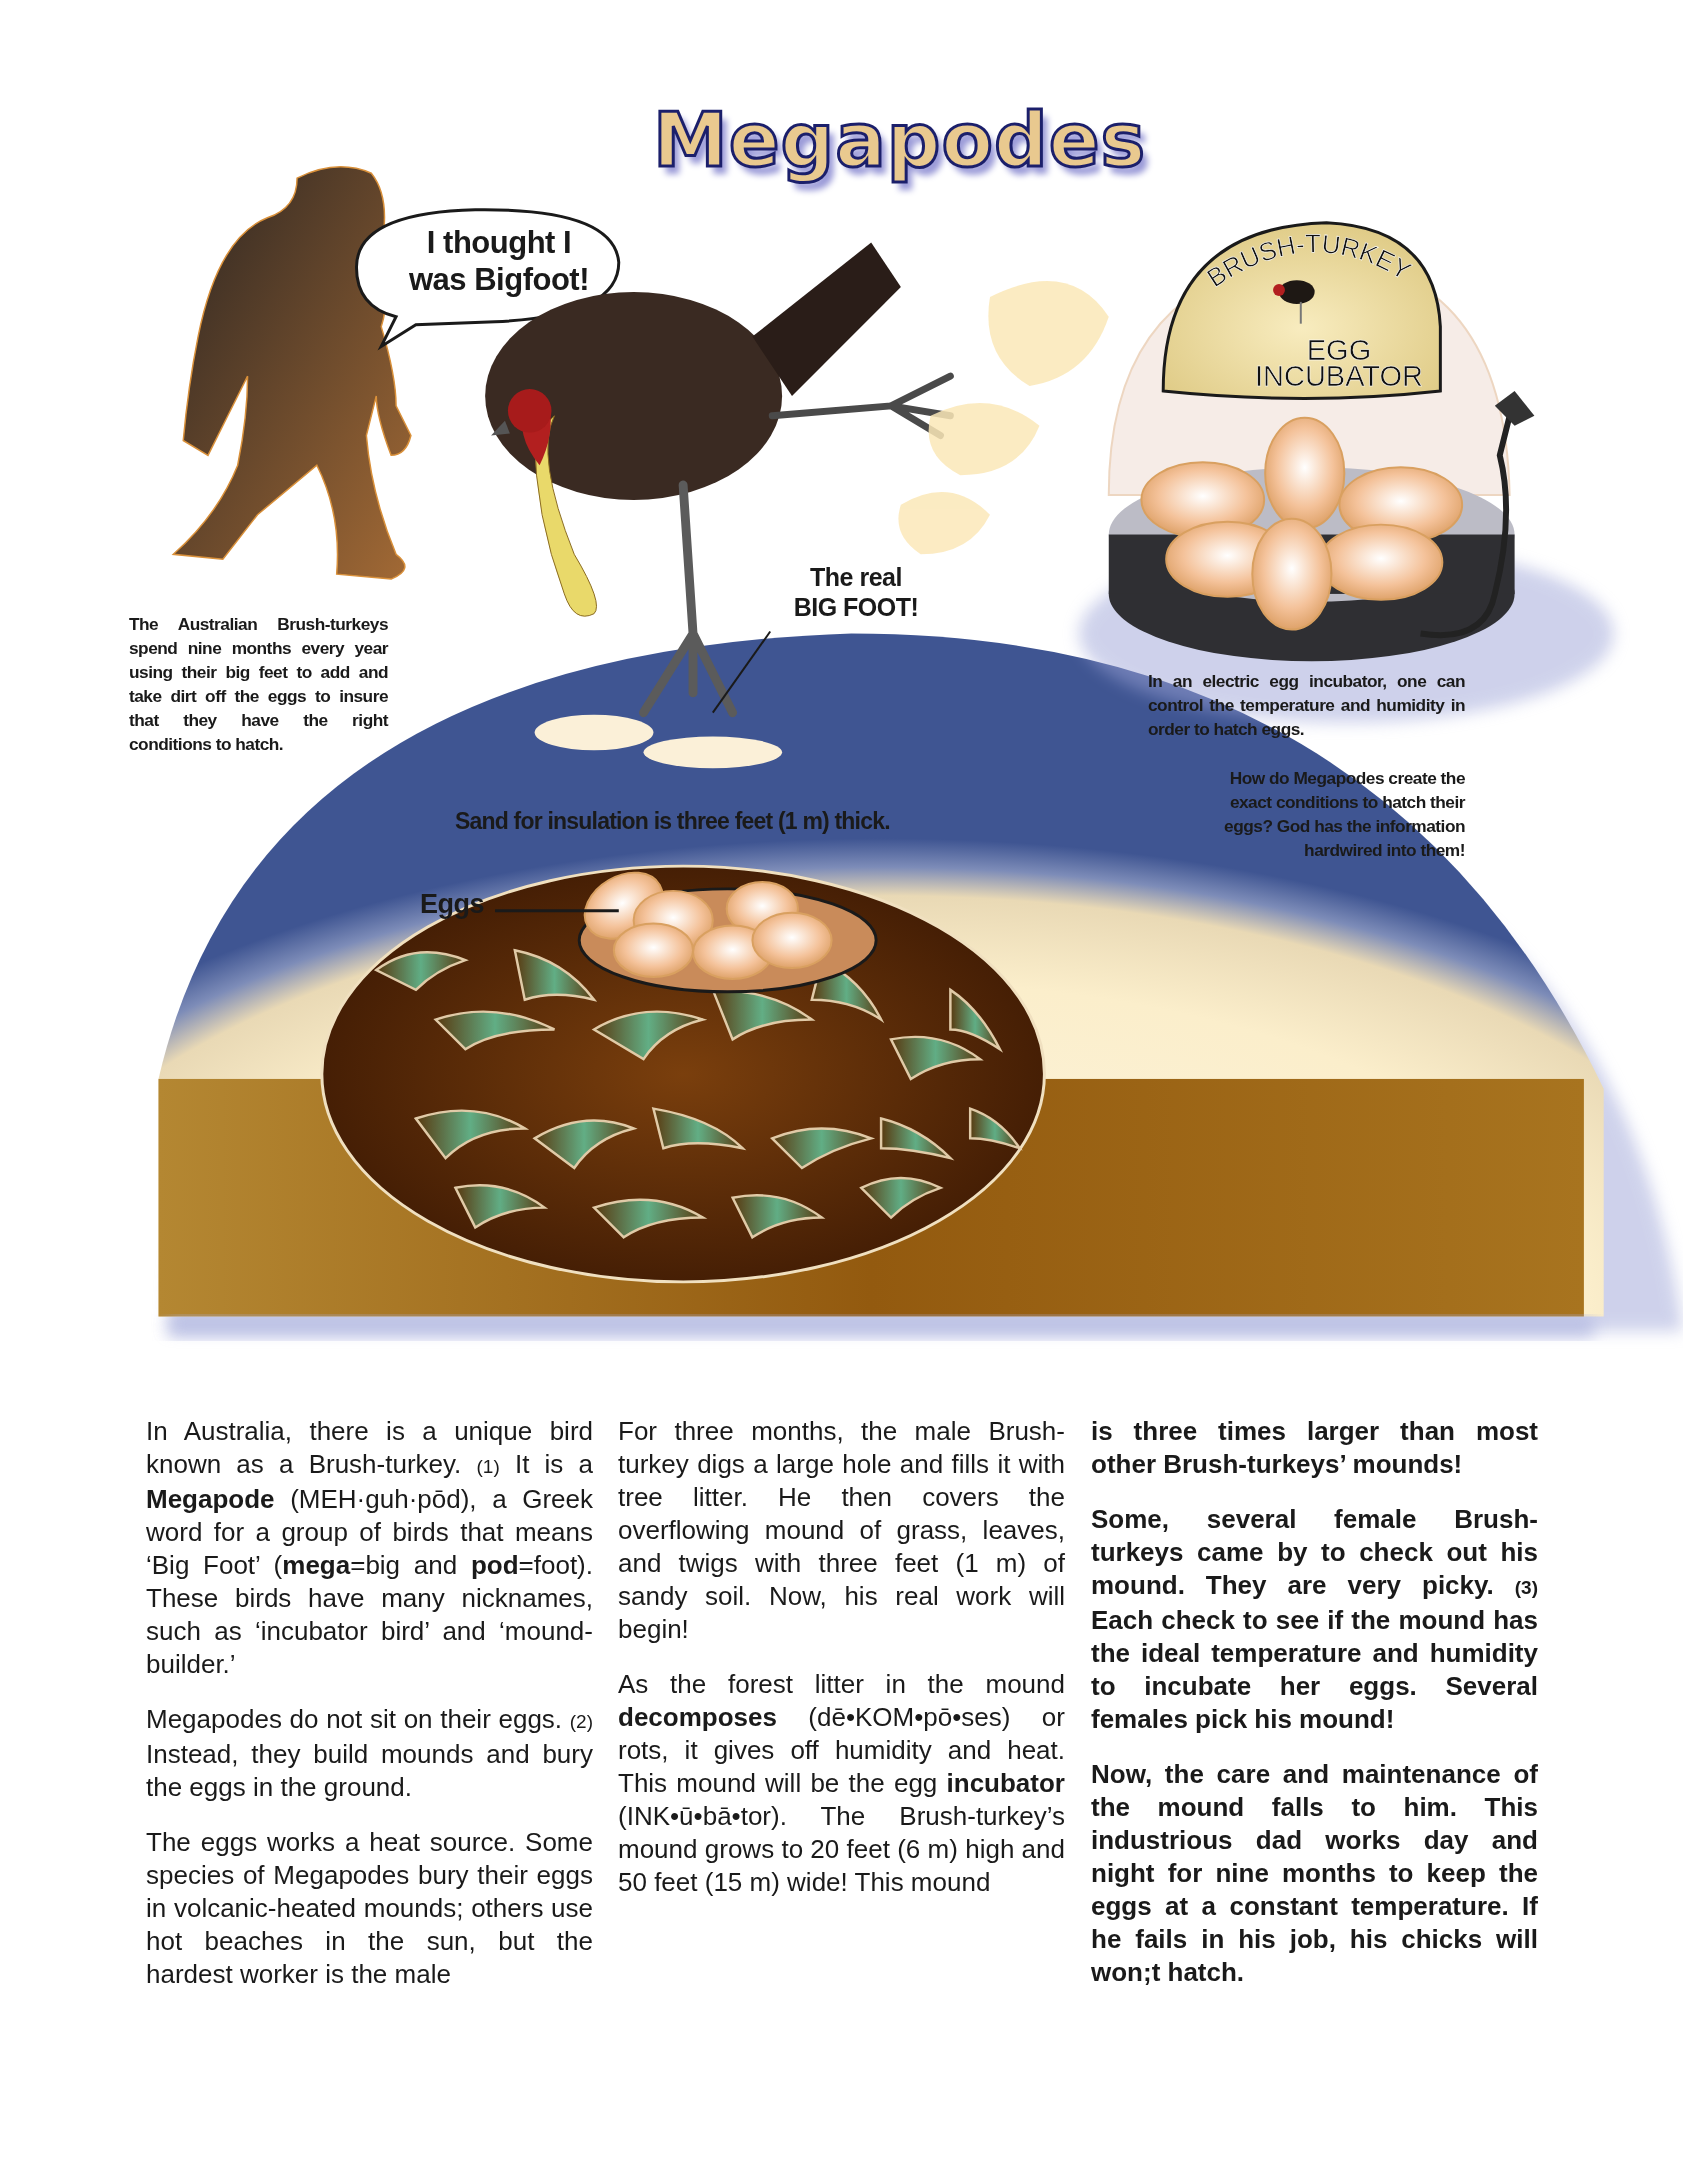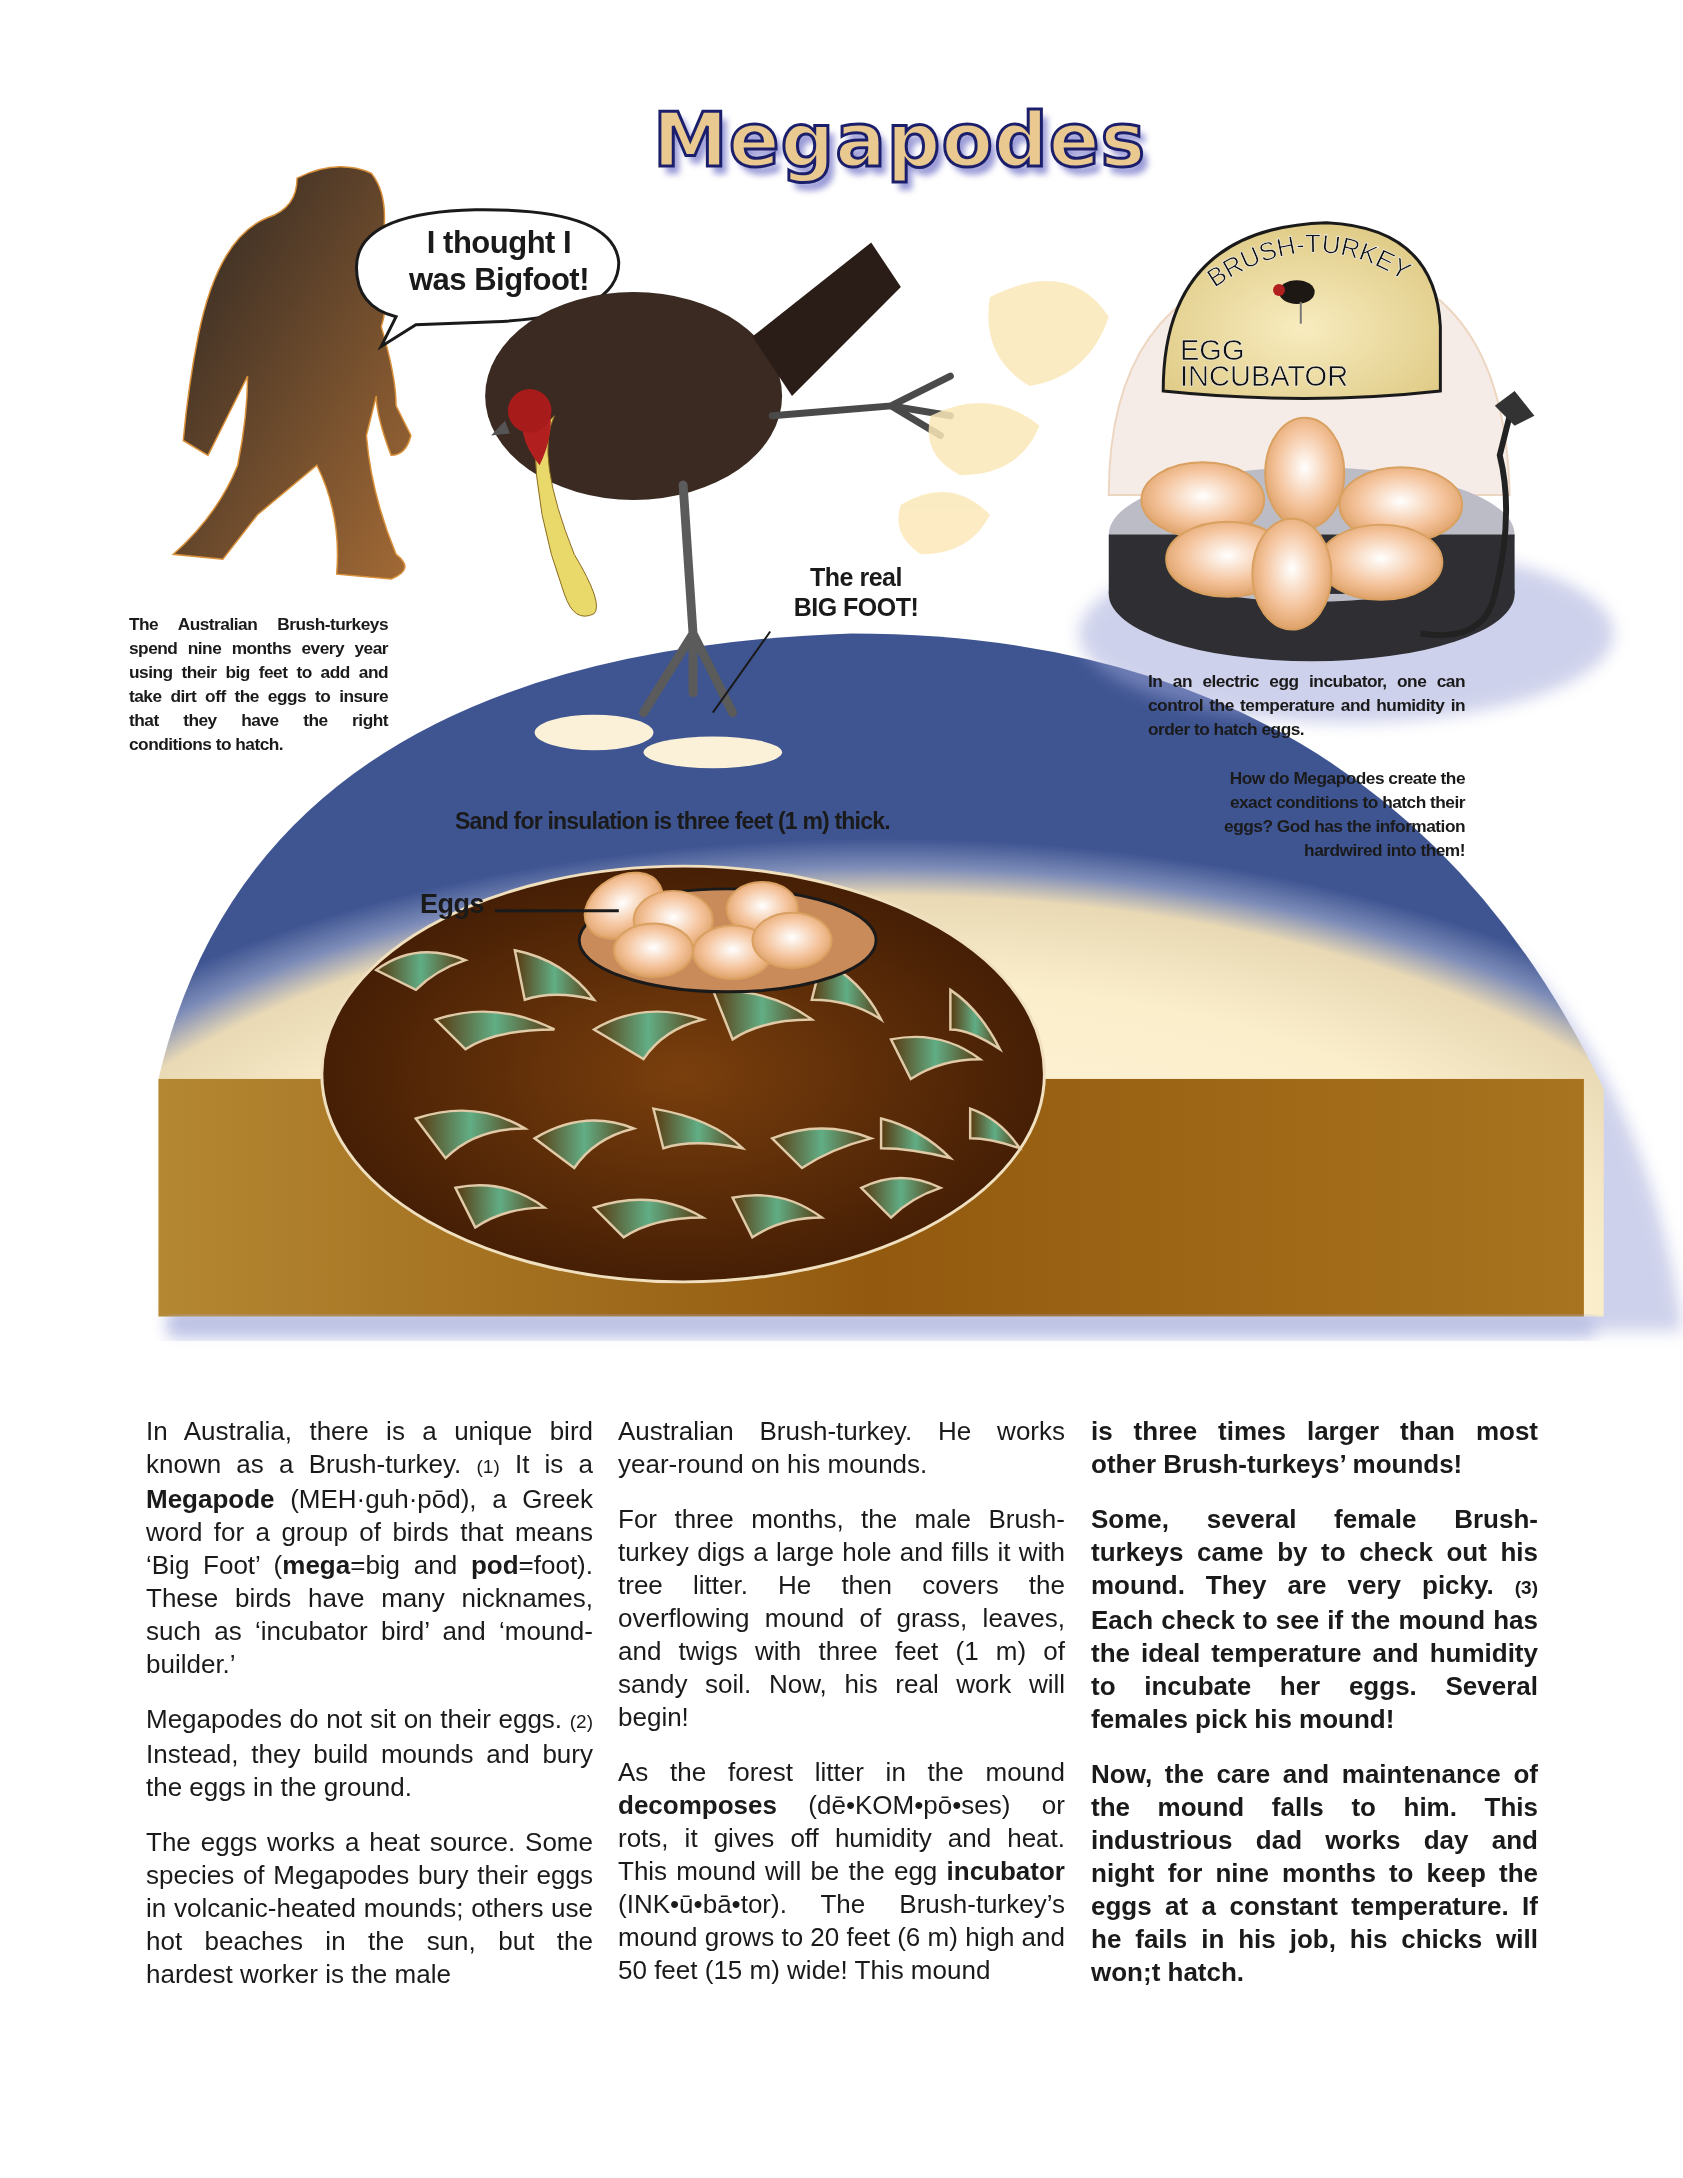--- a/index.html
+++ b/index.html
@@ -24,21 +24,21 @@
   }
   .speech-text { left: 400px; top: 224px; width: 198px; font-size: 31px; line-height: 37px; text-align: center; }
   .bigfoot-caption { left: 129px; top: 612px; width: 259px; font-size: 17.3px; line-height: 24px; text-align: justify; }
   .realfoot { left: 772px; top: 562px; width: 168px; font-size: 25px; line-height: 30px; text-align: center; }
   .sand-label { left: 455px; top: 808px; width: 594px; font-size: 23px; letter-spacing: -0.8px; }
   .eggs-label { left: 420px; top: 889px; font-size: 27px; }
   .compost-label { left: 388px; top: 1091px; width: 693px; font-size: 31px; color: #ffffff; letter-spacing: -1px; text-shadow: 1px 1px 2px #3a1a00; }
   .incubator-caption { left: 1148px; top: 669px; width: 317px; font-size: 17.3px; line-height: 24px; text-align: justify; }
   .incubator-question { left: 1148px; top: 766px; width: 317px; font-size: 17.3px; line-height: 24px; text-align: right; }
   .incubator-question span { display: block; }
-  .sign-egg { position: absolute; left: 1180px; top: 337px; width: 238px; text-align: left; font-family: "Liberation Sans", sans-serif; font-size: 29px; line-height: 26px; color: #111; -webkit-text-stroke: 0.5px #fff; }
+  .sign-egg { position: absolute; left: 1220px; top: 337px; width: 238px; text-align: center; font-family: "Liberation Sans", sans-serif; font-size: 29px; line-height: 26px; color: #111; -webkit-text-stroke: 0.5px #fff; }
 
   .article { position: absolute; left: 146px; top: 1415px; width: 1406px; height: 554px; }
   .column { position: absolute; top: 0; width: 447px; font-size: 26px; line-height: 33px; text-align: justify; color: #1a1a1a; }
   .col-1 { left: 0; }
   .col-2 { left: 472px; }
   .col-3 { left: 945px; font-weight: bold; }
   .column p { margin-bottom: 22px; }
   .column b { font-weight: bold; }
   .ref { font-size: 19px; }
 </style>
@@ -229,21 +229,20 @@
     </p>
     <p>
       <span>Megapodes do not sit on their eggs.</span>
       <span class="ref">(2)</span>
       <span>Instead, they build mounds and bury the eggs in the ground.</span>
     </p>
     <p>The eggs works a heat source. Some species of Megapodes bury their eggs in volcanic-heated mounds; others use hot beaches in the sun, but the hardest worker is the male</p>
   </div>
 
   <div class="column col-2">
-    <p>Australian Brush-turkey. He works year-round on his mounds.</p>
     <p>For three months, the male Brush-turkey digs a large hole and fills it with tree litter. He then covers the overflowing mound of grass, leaves, and twigs with three feet (1 m) of sandy soil. Now, his real work will begin!</p>
     <p>
       <span>As the forest litter in the mound</span>
       <b>decomposes</b>
       <span>(dē•KOM•pō•ses) or rots, it gives off humidity and heat. This mound will be the egg</span>
       <b>incubator</b>
       <span>(INK•ū•bā•tor). The Brush-turkey’s mound grows to 20 feet (6 m) high and 50 feet (15 m) wide! This mound</span>
     </p>
   </div>
 

